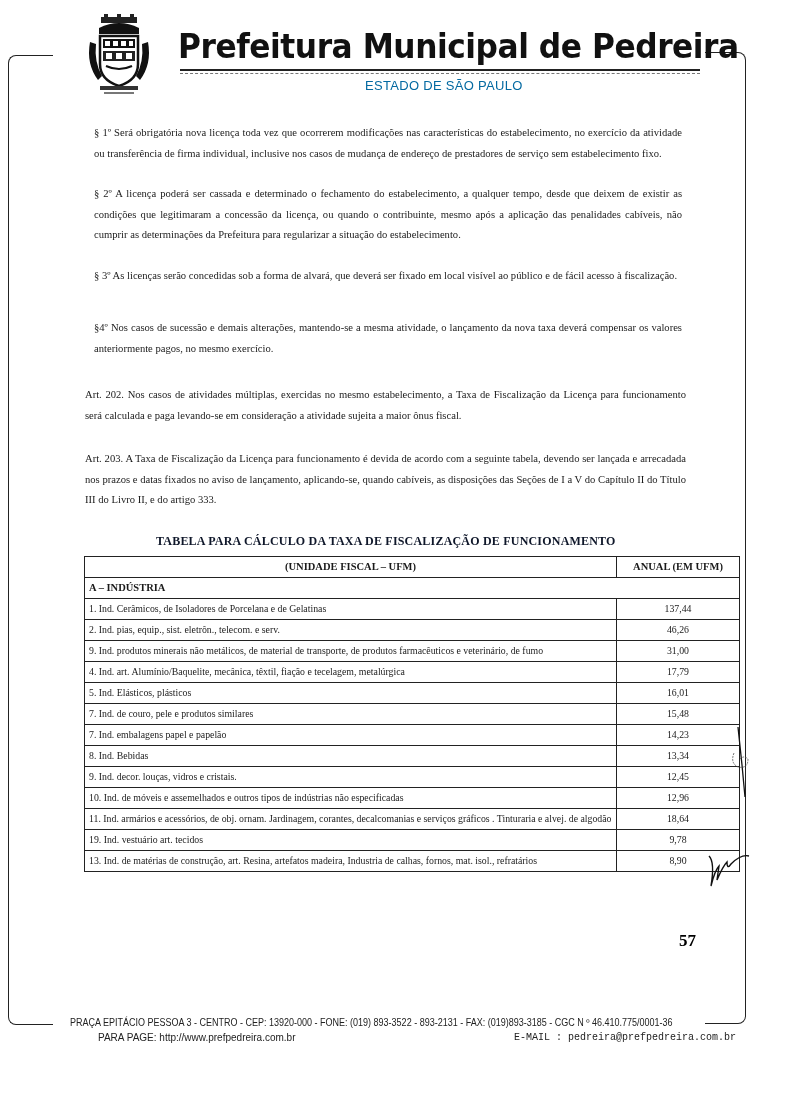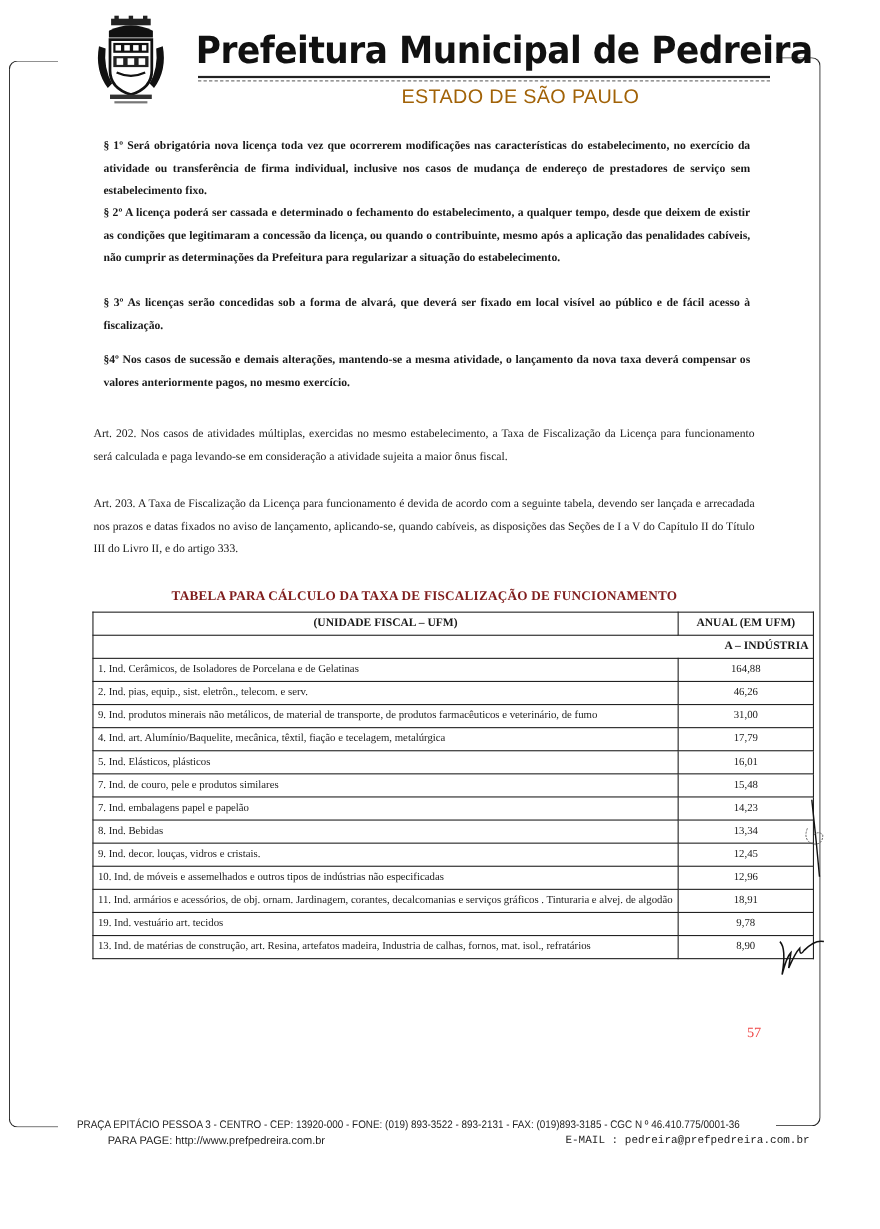--- a/index.html
+++ b/index.html
@@ -11,33 +11,33 @@
   .frame-right { position:absolute; left:705px; top:52px; width:40px; height:970px;
                  border-right:1.5px solid #222; border-top:1.5px solid #222; border-bottom:1.5px solid #222;
                  border-radius:0 8px 8px 0; }
   .crest { position:absolute; left:86px; top:14px; width:66px; height:82px; }
   .brand-title { position:absolute; left:178px; top:26px; font-family:"DejaVu Sans", sans-serif;
                  font-weight:bold; font-size:34px; letter-spacing:-0.5px; color:#111; white-space:nowrap;
                  transform:scaleX(0.92); transform-origin:left top; }
   .brand-rule { position:absolute; left:180px; top:69px; width:520px; height:2px; background:#222; }
   .brand-rule2 { position:absolute; left:180px; top:73px; width:520px; border-top:1px dashed #777; }
   .brand-sub { position:absolute; left:365px; top:78px; font-family:"Liberation Sans", sans-serif;
-               font-size:18px; letter-spacing:0.3px; color:#a16207; }
+               font-size:13px; letter-spacing:0.3px; color:#0369a1; }
   .para { position:absolute; font-size:10.6px; line-height:20.5px; text-align:justify; color:#1a1a1a; }
-  .p-indent { left:94px; width:588px;font-weight:bold; }
+  .p-indent { left:94px; width:588px; }
   .p-art { left:85px; width:601px; }
   .table-title { position:absolute; left:156px; top:534px; font-weight:bold; font-size:12px;
-                 letter-spacing:0.2px; color:#7f1d1d;text-align:center; }
+                 letter-spacing:0.2px; color:#0f172a;text-align:center; }
   table.tx { position:absolute; left:84px; top:556px; width:656px; border-collapse:collapse;
              font-size:9.8px; color:#1a1a1a; }
   table.tx td, table.tx th { border:1px solid #222; padding:1px 4px; line-height:18px; vertical-align:top; }
   table.tx th { font-weight:bold; font-size:10.5px; text-align:center; }
   table.tx td.val { text-align:center; width:114px; }
-  table.tx td.sec { text-align:right; font-weight:bold; font-size:10.5px; }
-  .page-num { position:absolute; left:679px; top:931px; font-size:13px; color:#ef4444; }
+  table.tx td.sec { text-align:left; font-weight:bold; font-size:10.5px; }
+  .page-num { position:absolute; left:679px; top:931px; font-size:17px; color:#000000;font-weight:bold; }
   .footer-l1 { position:absolute; left:70px; top:1017px; font-family:"Liberation Sans", sans-serif;
                font-size:10px; color:#222; white-space:nowrap; transform:scaleX(0.9); transform-origin:left top; }
   .footer-l2 { position:absolute; left:98px; top:1032px; font-family:"Liberation Sans", sans-serif;
                font-size:10px; color:#222; white-space:nowrap; }
   .footer-l3 { position:absolute; left:514px; top:1032px; font-family:Liberation Mono, monospace;
                font-size:10px; color:#222; white-space:nowrap; }
   .sig1 { position:absolute; left:726px; top:725px; width:30px; height:75px; }
   .sig2 { position:absolute; left:705px; top:850px; width:50px; height:40px; }
 </style>
 </head>
@@ -90,21 +90,21 @@
       <th>(UNIDADE FISCAL – UFM)</th>
       <th style="width:114px;margin-left:35px;">ANUAL (EM UFM)</th>
     </tr>
   </thead>
   <tbody id="tbody">
     <tr>
       <td class="sec" colspan="2">A – INDÚSTRIA</td>
     </tr>
   <tr>
         <td>1. Ind.  Cerâmicos, de Isoladores de Porcelana e de Gelatinas</td>
-        <td class="val">164,88</td>
+        <td class="val">137,44</td>
       </tr>
       <tr>
         <td>2. Ind. pias, equip., sist. eletrôn., telecom. e serv.</td>
         <td class="val">46,26</td>
       </tr>
       <tr>
         <td>9. Ind. produtos minerais não metálicos, de material de transporte, de produtos farmacêuticos e veterinário, de fumo</td>
         <td class="val">31,00</td>
       </tr>
       <tr>
@@ -130,21 +130,21 @@
       <tr>
         <td>9. Ind. decor. louças, vidros e cristais.</td>
         <td class="val">12,45</td>
       </tr>
       <tr>
         <td>10. Ind. de móveis e assemelhados e  outros tipos de indústrias não especificadas</td>
         <td class="val">12,96</td>
       </tr>
       <tr>
         <td>11. Ind. armários e acessórios, de obj. ornam. Jardinagem, corantes, decalcomanias e serviços gráficos . Tinturaria e alvej. de algodão</td>
-        <td class="val">18,91</td>
+        <td class="val">18,64</td>
       </tr>
       <tr>
         <td>19. Ind. vestuário art. tecidos</td>
         <td class="val">9,78</td>
       </tr>
       <tr>
         <td>13. Ind. de matérias de construção, art. Resina, artefatos madeira,  Industria de calhas, fornos, mat. isol., refratários</td>
         <td class="val">8,90</td>
       </tr>
     </tbody>

